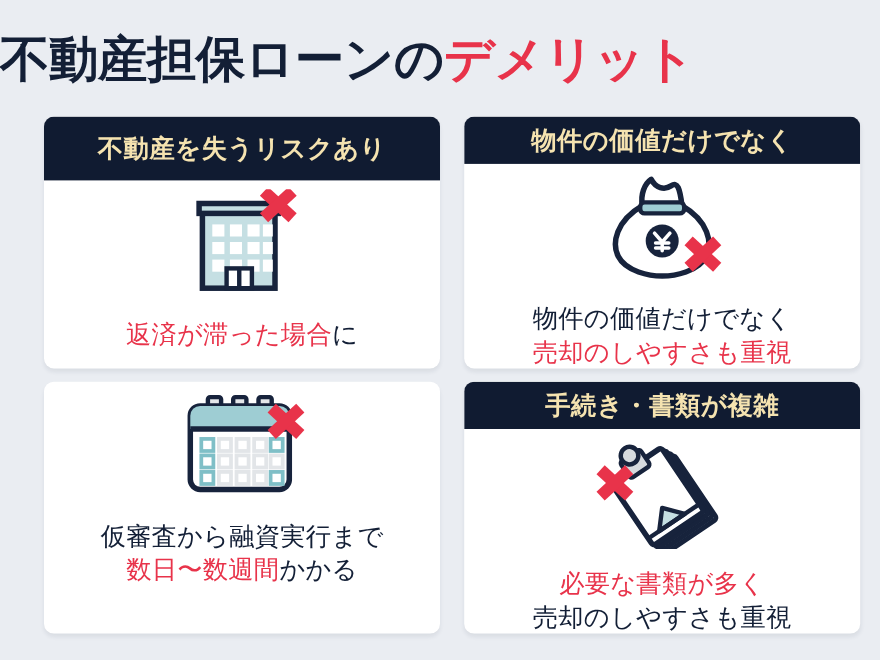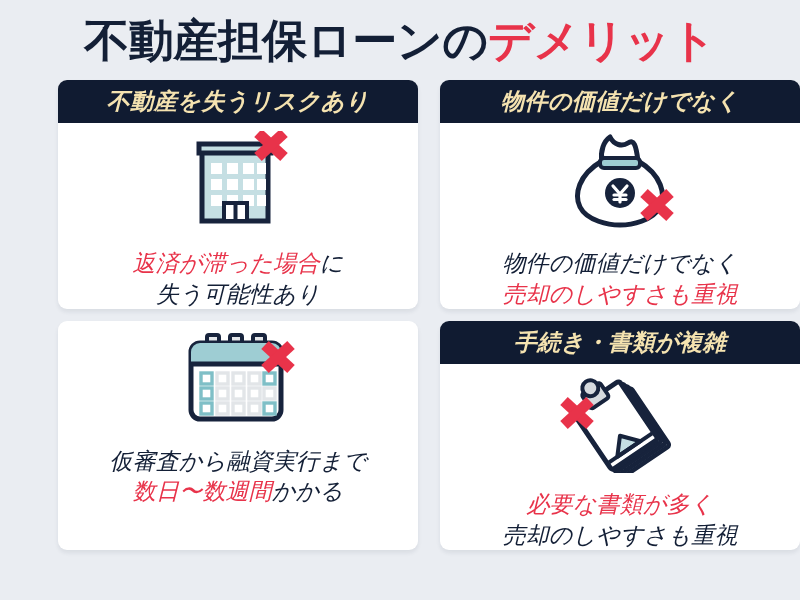--- a/index.html
+++ b/index.html
@@ -18,44 +18,43 @@
 
   .poster {
     position: relative;
     width: 800px;
     height: 600px;
     padding: 0;
   }
 
   
   .title-wrap {
-    height: 80px;
-    display: flex;
-    align-items: center;
-    justify-content: center;
+    height: 106px;
+    display: flex;
+    align-items: center;
+    justify-content: flex-start;
   }
   .title {
     font-size: 45px;
     font-weight: 700;
     letter-spacing: -0.5px;
     line-height: 1;
     white-space: nowrap;
   }
   .title .t-dark { color: #131f36; }
   .title .t-red  { color: #e8334a; }
 
   
   .grid {
     display: grid;
     grid-template-columns: 360px 360px;
     grid-template-rows: 229px 229px;
     column-gap: 22px;
     row-gap: 12px;
-    padding: 0 58px;
-    font-style: italic;
+    padding: 0 40px;
   }
 
   .card {
     background: #ffffff;
     border-radius: 9px;
     box-shadow: 0 3px 4px rgba(23, 35, 60, 0.08);
     overflow: hidden;
     display: flex;
     flex-direction: column;
   }
@@ -149,21 +148,20 @@
             <line x1="51.5" y1="72" x2="51.5" y2="90" stroke="#17233c" stroke-width="4"></line>
 
             <g stroke="#e8334a" stroke-width="11" stroke-linecap="butt">
               <line x1="74" y1="2" x2="100" y2="26"></line>
               <line x1="100" y1="2" x2="74" y2="26"></line>
             </g>
           </svg>
         </div>
         <div class="card-text">
           <span class="line"><span class="hl">返済が滞った場合</span><span class="nm">に</span></span>
-          <span class="line"><span class="nm">失う可能性あり</span></span>
         </div>
       </div>
     </div>
 
     <div class="card">
       <div class="card-header">
         <span class="card-header-text">物件の価値だけでなく</span>
       </div>
       <div class="card-body">
         <div class="icon-slot">

